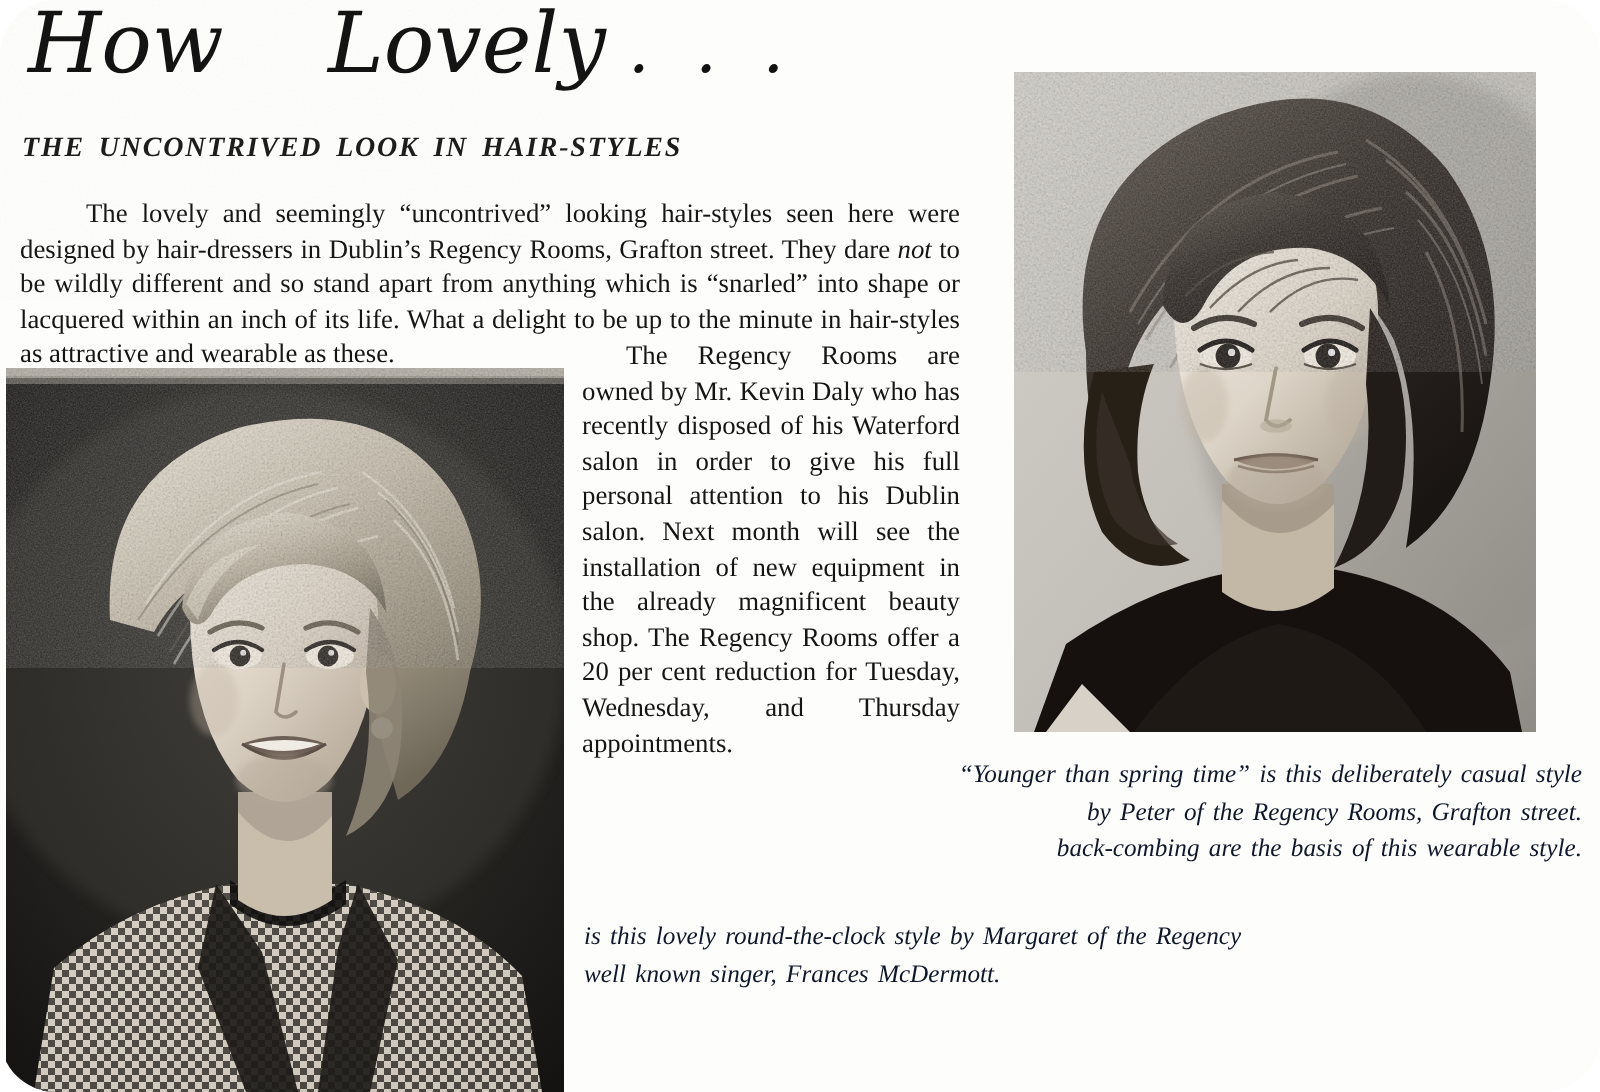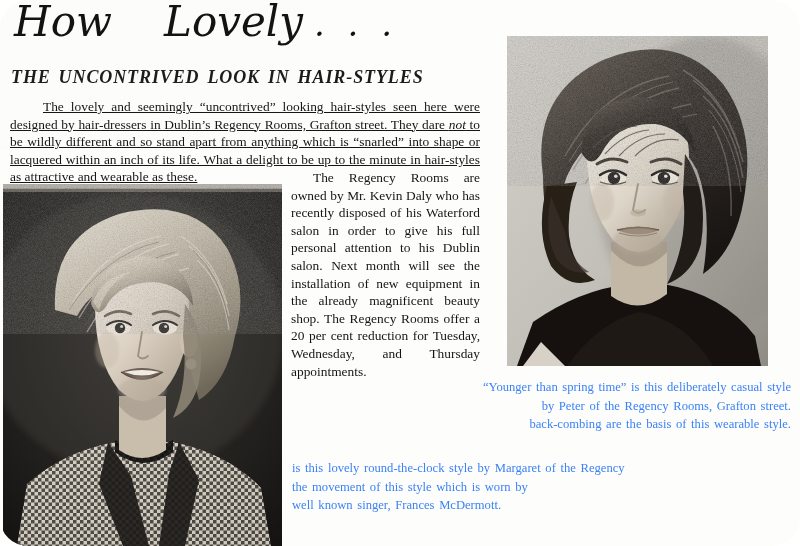--- a/index.html
+++ b/index.html
@@ -44,21 +44,21 @@
   }
 
   
   #subtitle {
     position: absolute;
     left: 11px;
     top: 67px;
     font-family: "Liberation Serif", "DejaVu Serif", serif;
     font-style: italic;
     font-weight: 700;
-    font-size: 18px;
+    font-size: 14px;
     letter-spacing: .9px;
     word-spacing: 2.5px;
     color: #1b1b1b;
     white-space: nowrap;
   }
 
   
   .body-col {
     position: absolute;
     font-family: "Liberation Serif", "DejaVu Serif", serif;
@@ -68,37 +68,37 @@
     text-align: justify;
     text-justify: inter-word;
     -webkit-hyphens: none;
     hyphens: none;
   }
   #lead-paragraph {
     left: 10px;
     top: 98px;
     width: 470px;
     text-indent: 33px;
-    text-decoration: underline;
   }
   #lead-paragraph em { font-style: italic; }
   #regency-paragraph {
     left: 291px;
     top: 169px;
     width: 189px;
     text-indent: 22px;
   }
 
   
   .caption {
     position: absolute;
     font-family: "Liberation Serif", "DejaVu Serif", serif;
+    font-style: italic;
     font-size: 12.6px;
     line-height: 18.6px;
-    color: #3b82f6;
+    color: #0f172a;
     word-spacing: 1.5px;
   }
   #caption-right {
     right: 9px;
     top: 378px;
     width: 340px;
     text-align: right;
   }
   #caption-bottom {
     left: 292px;
@@ -405,21 +405,20 @@
   </div>
 
   <div class="caption" id="caption-right">
     <span class="cap-line">“Younger than spring time” is this deliberately casual style</span>
     <span class="cap-line">by Peter of the Regency Rooms, Grafton street.</span>
     <span class="cap-line">back-combing are the basis of this wearable style.</span>
   </div>
 
   <div class="caption" id="caption-bottom">
     <span class="cap-line">is this lovely round-the-clock style by Margaret of the Regency</span>
-    <span class="cap-line">the movement of this style which is worn by</span>
     <span class="cap-line">well known singer, Frances McDermott.</span>
   </div>
 
   <svg id="paper-grain">
     <filter id="paperNoise">
       <feTurbulence type="fractalNoise" baseFrequency="0.75" numOctaves="2" seed="42"></feTurbulence>
       <feColorMatrix type="saturate" values="0"></feColorMatrix>
       <feComponentTransfer>
         <feFuncA type="linear" slope="0.07"></feFuncA>
       </feComponentTransfer>

